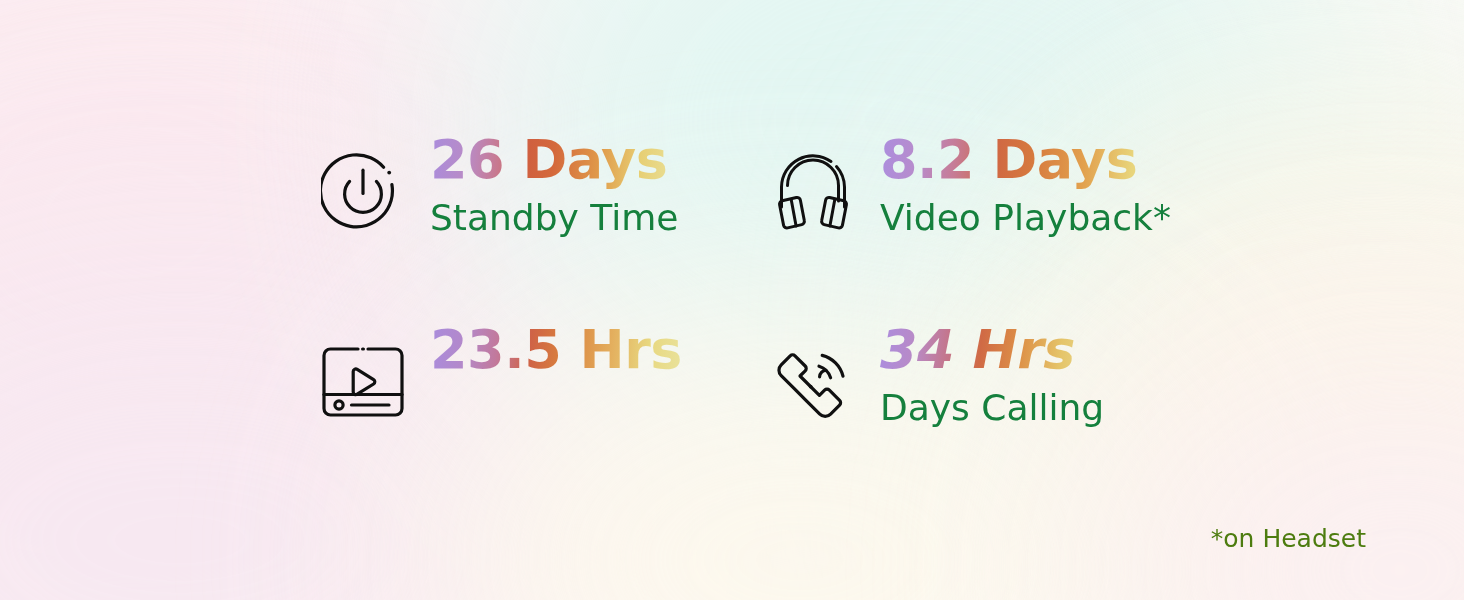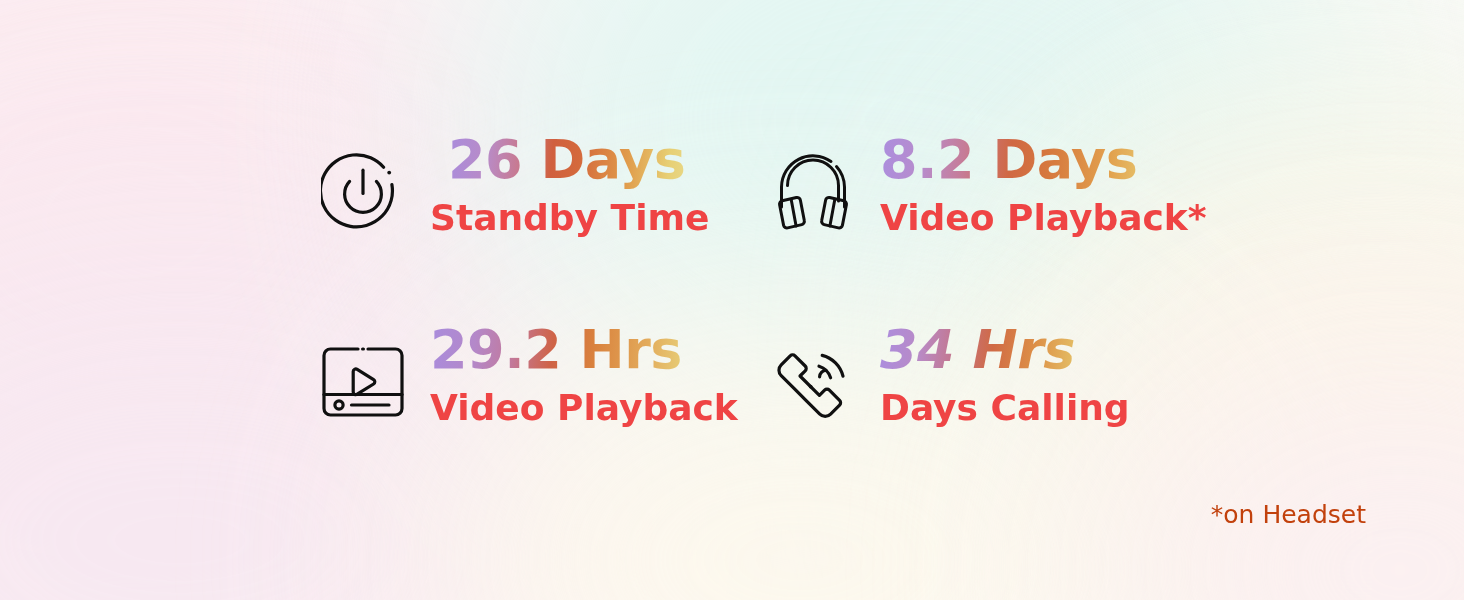--- a/index.html
+++ b/index.html
@@ -125,42 +125,42 @@
         #e8de8b 92%,
         #eae39a 100%);
     -webkit-background-clip: text;
     background-clip: text;
     color: transparent;
     -webkit-text-fill-color: transparent;
   }
 
   .stat-label {
     font-family: "DejaVu Sans", sans-serif;
-    font-weight: bold;
+    font-weight: normal;
     font-size: 36px;
     line-height: 48px;
-    color: #ef4444;
+    color: #15803d;
     white-space: nowrap;
     margin-top: 4px;
   }
 
   
-  .v-26days   { background-image: linear-gradient(96deg,#a98cdd 0%,#b98bc6 16%,#c8798f 28%,#d0603f 40%,#d4693c 50%,#e09a4a 68%,#e7cf74 84%,#e9e29b 100%); margin-left: 18px; }
+  .v-26days   { background-image: linear-gradient(96deg,#a98cdd 0%,#b98bc6 16%,#c8798f 28%,#d0603f 40%,#d4693c 50%,#e09a4a 68%,#e7cf74 84%,#e9e29b 100%); }
   .v-82days   { background-image: linear-gradient(96deg,#ab8edf 0%,#b88ccb 14%,#c67c97 26%,#d06843 40%,#d6793e 52%,#e2a14e 70%,#e8d47a 86%,#eae5a0 100%); }
   .v-235hrs   { background-image: linear-gradient(96deg,#a98cdd 0%,#b488c9 15%,#c2799c 27%,#cf6346 40%,#d9813d 53%,#e3ab5b 70%,#e8d880 86%,#e9e29c 100%); }
   .v-34hrs    { background-image: linear-gradient(96deg,#ab8de0 0%,#b98ac5 17%,#c4758a 31%,#d06a45 45%,#dd9047 62%,#e5c469 80%,#e9e09a 100%); font-style: italic; }
 
   #footnote {
     position: absolute;
     right: 98px;
-    top: 500px;
+    top: 524px;
     font-family: "DejaVu Sans", sans-serif;
     font-size: 25px;
     line-height: 30px;
-    color: #c2410c;
+    color: #4d7c0f;
     white-space: nowrap;
   }
 </style>
 </head>
 <body>
 
 <div id="banner">
 
   <div class="wash wash-pink-left"></div>
   <div class="wash wash-pink-bottom"></div>
@@ -210,22 +210,21 @@
         <svg width="86" height="80" viewBox="0 0 86 80" fill="none" stroke="#101010" stroke-width="3.2" stroke-linecap="round" stroke-linejoin="round">
           <path d="M38 7 L10.5 7 A6.5 6.5 0 0 0 4 13.5 L4 66.5 A6.5 6.5 0 0 0 10.5 73 L75.5 73 A6.5 6.5 0 0 0 82 66.5 L82 13.5 A6.5 6.5 0 0 0 75.5 7 L48 7"></path>
           <path d="M42.6 7 L43.4 7"></path>
           <path d="M4 52.5 L82 52.5"></path>
           <path d="M37.2 27.4 L53.6 37.6 A2.6 2.6 0 0 1 53.6 42 L37.2 52.2 A2.6 2.6 0 0 1 33.2 50 L33.2 29.6 A2.6 2.6 0 0 1 37.2 27.4 Z"></path>
           <circle cx="19" cy="63" r="4.1"></circle>
           <path d="M31.5 63 L69 63"></path>
         </svg>
       </span>
       <span class="stat-text">
-        <span class="stat-value v-235hrs">29.2 Hrs</span>
-        <span class="stat-label">Video Playback</span>
+        <span class="stat-value v-235hrs">23.5 Hrs</span>
       </span>
     </div>
 
     <div class="stat-item">
       <span class="stat-icon">
         <svg width="88" height="88" viewBox="0 0 88 88" fill="none" stroke="#101010" stroke-width="3.2" stroke-linecap="round" stroke-linejoin="round">
           <path d="M21.2 17.8 L12.2 26.8 A7.6 7.6 0 0 0 12.2 37.6 L24.8 50.2 L38.2 63.6 L50.8 76.2 A7.6 7.6 0 0 0 61.6 76.2 L70.6 67.2 A3.4 3.4 0 0 0 70.6 62.4 L60.4 52.2 A3.4 3.4 0 0 0 55.6 52.2 L50.4 57.4 L31 38 L36.2 32.8 A3.4 3.4 0 0 0 36.2 28 L26 17.8 A3.4 3.4 0 0 0 21.2 17.8 Z"></path>
           <circle cx="41.6" cy="48.6" r="1.9" fill="#101010" stroke="none"></circle>
           <path d="M50.6 38.8 A6.4 6.4 0 0 1 57 32.4"></path>
           <path d="M50.6 27.6 A17.6 17.6 0 0 1 62.2 39.2" transform="translate(-0.6 0.6)"></path>

